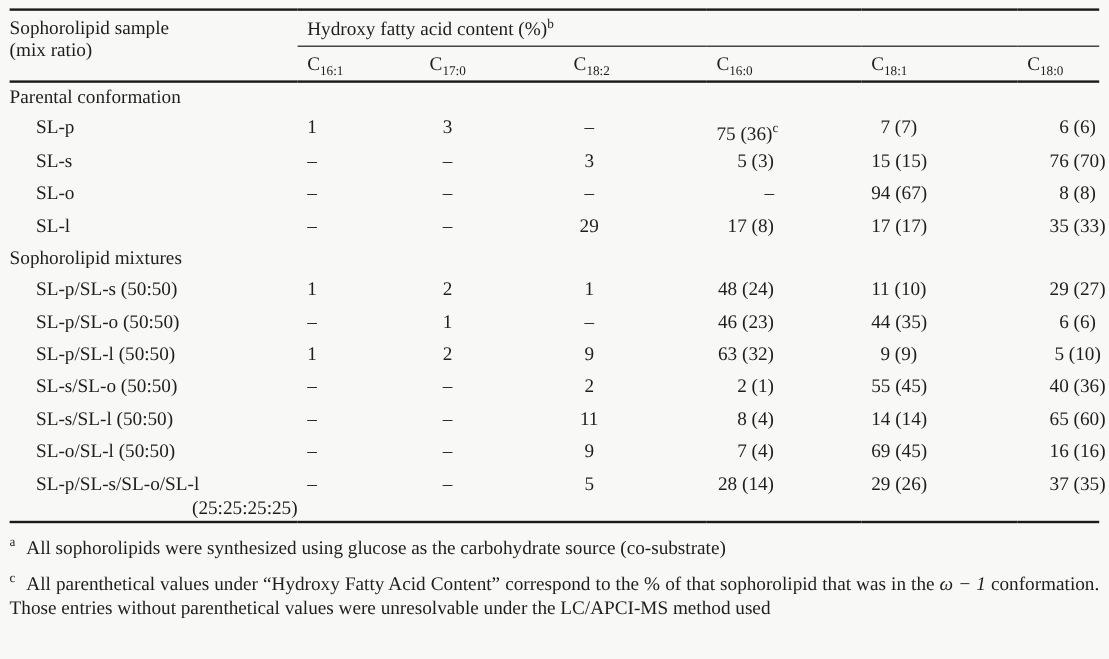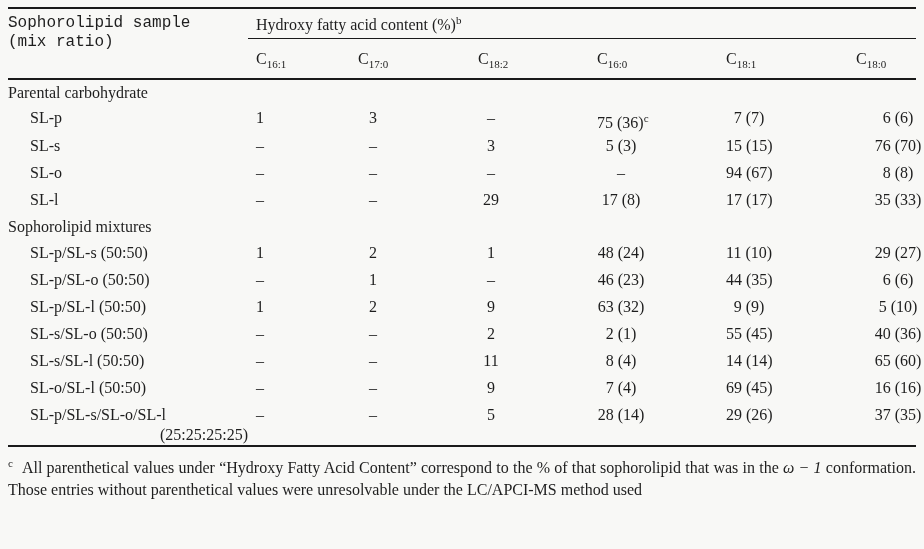--- a/index.html
+++ b/index.html
@@ -21,26 +21,25 @@
     border-bottom: 2px solid #1a1a1a;
   }
   th, td {
     font-weight: normal;
     text-align: left;
     vertical-align: top;
     padding: 0;
     white-space: nowrap;
   }
   tr.headrow1 { height: 30px; }
-  tr.colheads { height: 41px; }
+  tr.colheads { height: 30px; }
   th.sample-h {
     padding: 5px 0 0 0;
     line-height: 19px;
     border-bottom: 2px solid #1a1a1a;
-    font-family: Liberation Mono, monospace;
   }
   th.spanner {
     padding: 0 0 3px 8px;
     vertical-align: bottom;
     border-bottom: 1.5px solid #1a1a1a;
     margin-left: 44px;
   }
   tr.colheads th {
     padding: 4px 0 0 8px;
     vertical-align: middle;
@@ -58,21 +57,21 @@
   .lbl2 { display: block; padding-left: 3px; text-align: right; }
   td.val { padding-left: 8px; }
   .box {
     display: inline-block;
     text-align: center;
     white-space: nowrap;
   }
   .c2 { width: 8px; }
   .c3 { width: 30px; }
   .c4 { width: 26px; }
-  .c5 { width: 48px; }
+  .c5 { width: 48px; text-align: right; }
   .c6 { width: 46px; }
   .c7 { width: 52px; margin-left: 16px; }
 
   .footnotes { width: 908px; padding-top: 6px; }
   .footnote {
     text-align: justify;
     line-height: 21px;
     margin-bottom: 4px;
   }
   .footnote sup { margin-right: 9px; }
@@ -105,21 +104,21 @@
         <th><span>C</span><sub>16:1</sub></th>
         <th><span>C</span><sub>17:0</sub></th>
         <th><span>C</span><sub>18:2</sub></th>
         <th><span>C</span><sub>16:0</sub></th>
         <th><span>C</span><sub>18:1</sub></th>
         <th><span>C</span><sub>18:0</sub></th>
       </tr>
     </thead>
     <tbody>
       <tr class="section">
-        <td colspan="7">Parental carbohydrate</td>
+        <td colspan="7">Parental conformation</td>
       </tr>
 
       <tr class="data">
         <td class="lbl"><span>SL-p</span></td>
         <td class="val"><span class="box c2">1</span></td>
         <td class="val"><span class="box c3">3</span></td>
         <td class="val"><span class="box c4">–</span></td>
         <td class="val"><span class="box c5"><span>75 (36)</span><sup>c</sup></span></td>
         <td class="val"><span class="box c6">7 (7)</span></td>
         <td class="val"><span class="box c7">6 (6)</span></td>
@@ -225,16 +224,17 @@
         <td class="val"><span class="box c3">–</span></td>
         <td class="val"><span class="box c4">5</span></td>
         <td class="val"><span class="box c5">28 (14)</span></td>
         <td class="val"><span class="box c6">29 (26)</span></td>
         <td class="val"><span class="box c7">37 (35)</span></td>
       </tr>
     </tbody>
   </table>
 
   <div class="footnotes">
+    <div class="footnote"><sup>a</sup><span>All sophorolipids were synthesized using glucose as the carbohydrate source (co-substrate)</span></div>
     <div class="footnote"><sup>c</sup><span>All parenthetical values under “Hydroxy Fatty Acid Content” correspond to the % of that sophorolipid that was in the</span> <i>ω − 1</i> <span>conformation. Those entries without parenthetical values were unresolvable under the LC/APCI-MS method used</span></div>
   </div>
 
 </div>
 
 </body></html>

